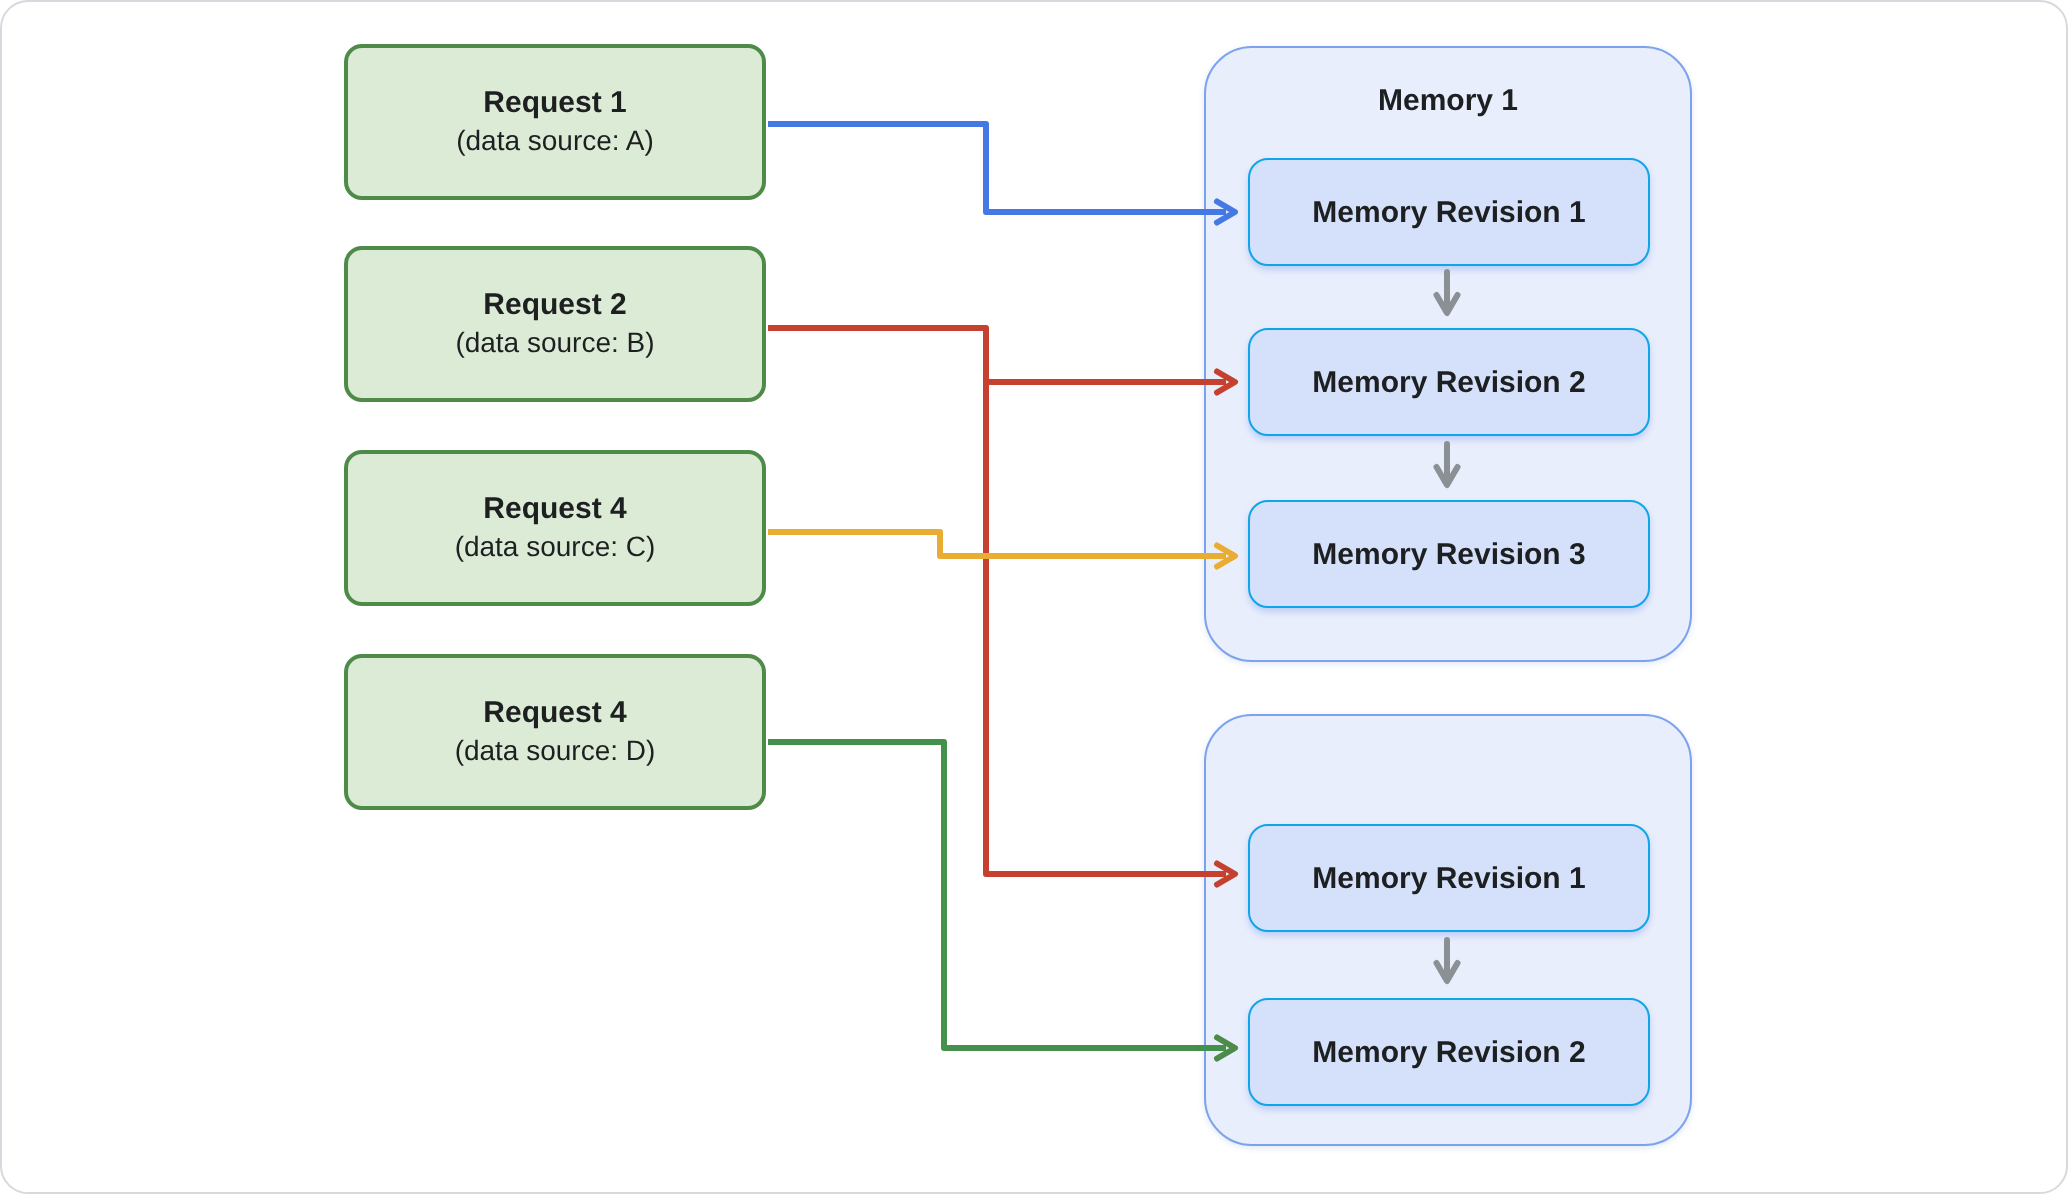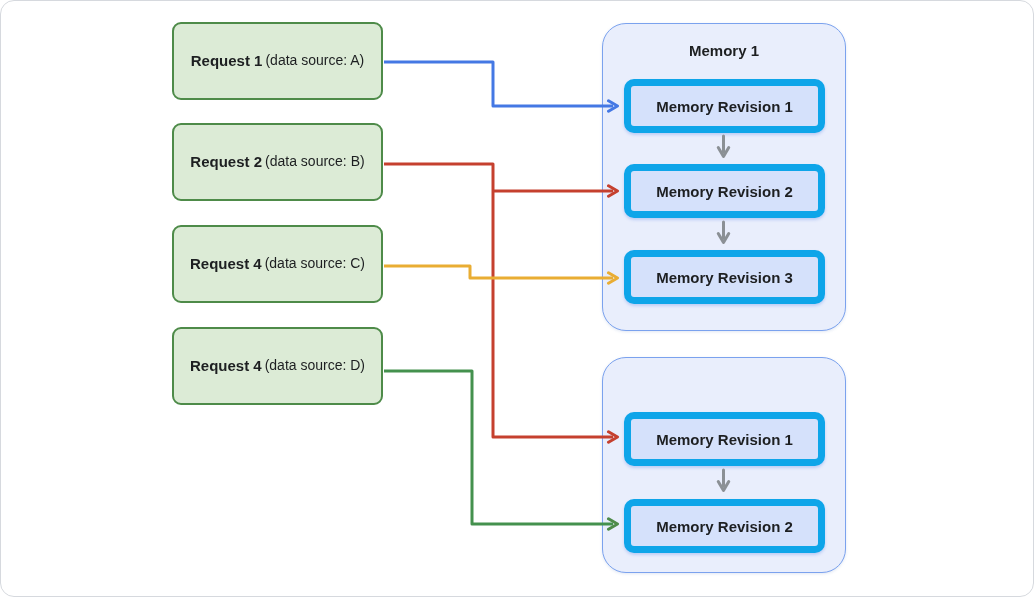--- a/index.html
+++ b/index.html
@@ -22,21 +22,21 @@
   .request-box {
     position: absolute;
     left: 171px;
     width: 211px;
     height: 78px;
     background: #dcebd6;
     border: 2px solid #4e8b49;
     border-radius: 9px;
     box-sizing: border-box;
     display: flex;
-    flex-direction: row;
+    flex-direction: column;
     align-items: center;
     justify-content: center;
     gap: 3px;
     z-index: 2;
   }
   .request-title {
     font-size: 15px;
     font-weight: 700;
     color: #1d1f21;
     line-height: 1.1;
@@ -68,21 +68,21 @@
     font-size: 15px;
     font-weight: 700;
     color: #1d1f21;
   }
   .revision-box {
     position: absolute;
     left: 21px;
     width: 201px;
     height: 54px;
     background: #d5e1fb;
-    border: 7px solid #0ea5e9;
+    border: 1px solid #0ea5e9;
     border-radius: 10px;
     box-sizing: border-box;
     display: flex;
     align-items: center;
     justify-content: center;
     box-shadow: 0 2px 3px rgba(59, 113, 226, 0.25);
   }
   .revision-label {
     font-size: 15px;
     font-weight: 700;

